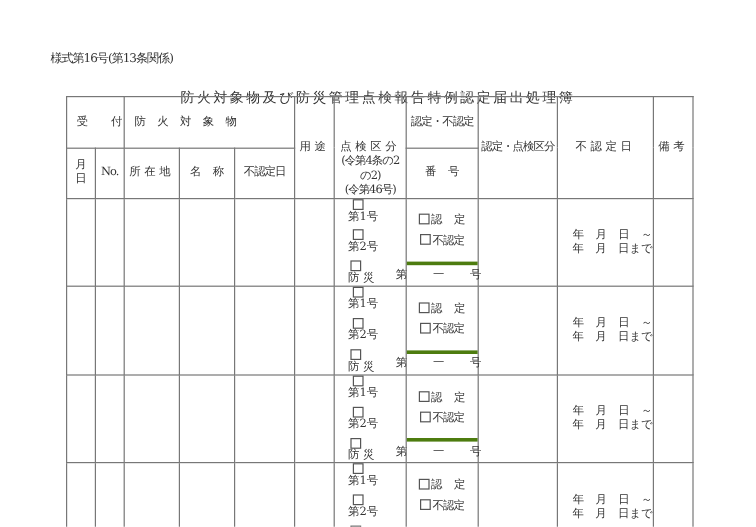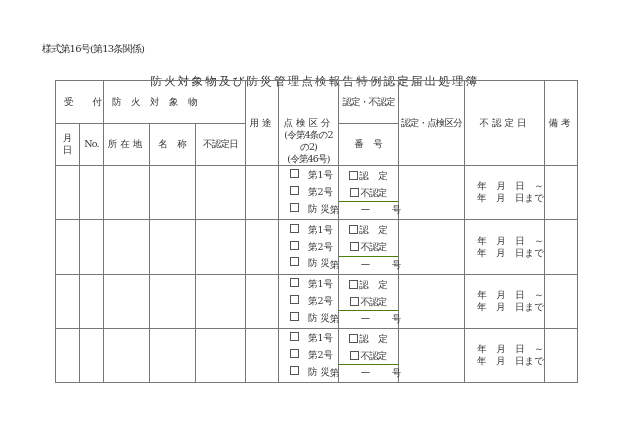--- a/index.html
+++ b/index.html
@@ -10,26 +10,26 @@
            font-size: 11.5px; letter-spacing: 2.2px; box-sizing: border-box; }
   table.reg { position: absolute; left: 55px; top: 80px; border-collapse: collapse;
               table-layout: fixed; width: 522px; font-size: 9.5px; border-radius: 18px; }
   table.reg td { border: 1px solid #777; padding: 0; text-align: center; vertical-align: middle;
                  line-height: 1.25; }
   .sp2 { letter-spacing: 3px; margin-top: 36px; }
   .tight { letter-spacing: -0.8px; text-align: center; }
   .left { text-align: left !important; padding-left: 8px !important; }
   .chk-list { display: flex; flex-direction: column; align-items: flex-start; padding-left: 11px;
               gap: 5px; }
-  .chk-item { display: flex; white-space: nowrap; }
+  .chk-item { display: flex; align-items: center; white-space: nowrap; flex-direction: column; }
   .box { display: inline-block; width: 7px; height: 7px; border: 1px solid #555; margin-right: 9px; }
   .box-sm { display: inline-block; width: 7px; height: 7px; border: 1px solid #555; margin-right: 1px; vertical-align: -1px; }
   .cert { display: flex; flex-direction: column; height: 100%; }
   .cert-top { flex: 1; display: flex; flex-direction: column; justify-content: center; gap: 5px; padding-top: 2px; }
-  .cert-num { height: 17px; border-top: 1px solid #4d7c0f; display: flex; align-items: center; justify-content: center; letter-spacing: 6px; }
+  .cert-num { height: 17px; border-top: 3px solid #4d7c0f; display: flex; align-items: center; justify-content: center; letter-spacing: 6px; }
   .period { line-height: 1.9; text-align: left; padding-left: 12px !important; }
   .ws { white-space: pre; }
 </style>
 </head>
 <body>
 
 <div class="form-no">様式第16号(第13条関係)</div>
 <div class="title">防火対象物及び防災管理点検報告特例認定届出処理簿</div>
 
 <table class="reg">

